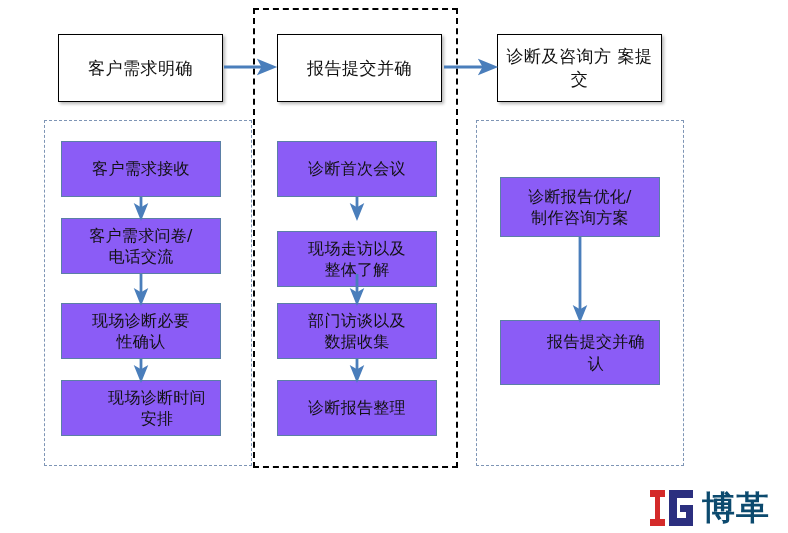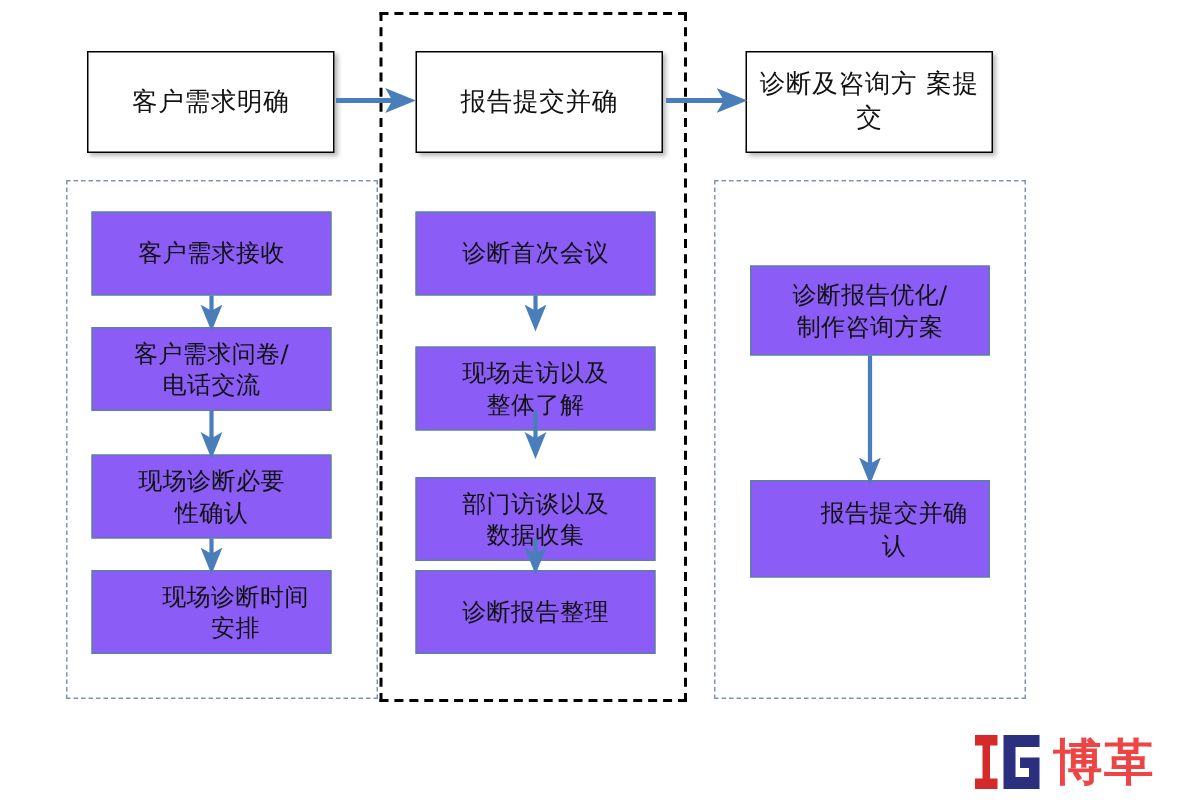--- a/index.html
+++ b/index.html
@@ -47,21 +47,21 @@
   .step-box span{display:block;padding:0 4px;}
 
   
   #arrows{position:absolute;left:0;top:0;width:788px;height:533px;pointer-events:none;}
 
   
   .logo{position:absolute;left:648px;top:486px;width:132px;height:44px;}
   .logo-mark{position:absolute;left:0;top:2px;width:48px;height:40px;}
   .logo-text{
     position:absolute;left:54px;top:0px;
-    font-size:33px;font-weight:bold;color:#ef4444;
+    font-size:33px;font-weight:bold;color:#0c4a6e;
     font-family:"DejaVu Sans","Liberation Sans",sans-serif;
     letter-spacing:1px;line-height:44px;white-space:nowrap;
   }
 </style>
 </head>
 <body>
 
 <div id="canvas">
 
   <div class="group blue" style="left:44px;top:120px;width:208px;height:346px;"></div>
@@ -118,21 +118,21 @@
     </div>
   </div>
 
   <div class="step-box" style="left:277px;top:231px;width:160px;height:56px;">
     <div>
       <span>现场走访以及</span>
       <span>整体了解</span>
     </div>
   </div>
 
-  <div class="step-box" style="left:277px;top:303px;width:160px;height:56px;margin-top:15px;">
+  <div class="step-box" style="left:277px;top:303px;width:160px;height:56px;">
     <div>
       <span>部门访谈以及</span>
       <span>数据收集</span>
     </div>
   </div>
 
   <div class="step-box" style="left:277px;top:380px;width:160px;height:56px;">
     <div>
       <span>诊断报告整理</span>
     </div>

